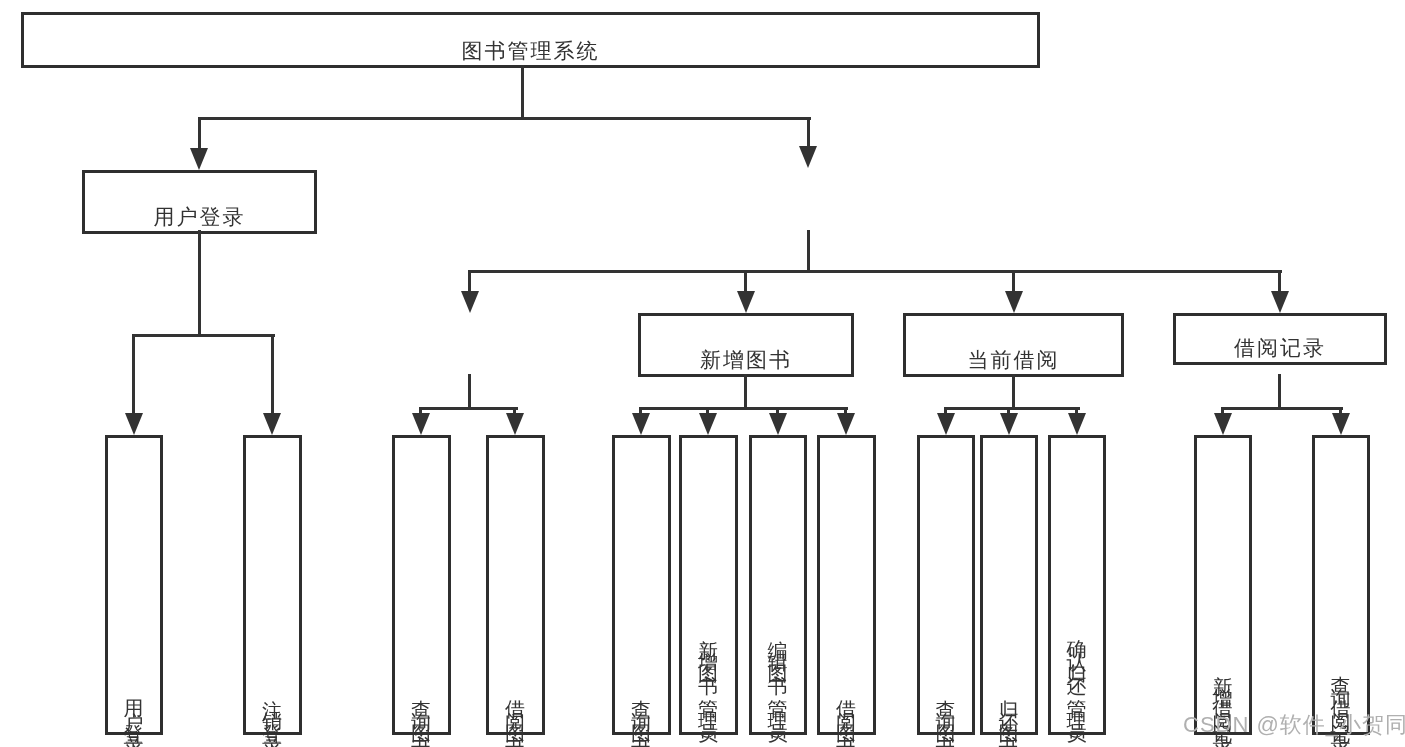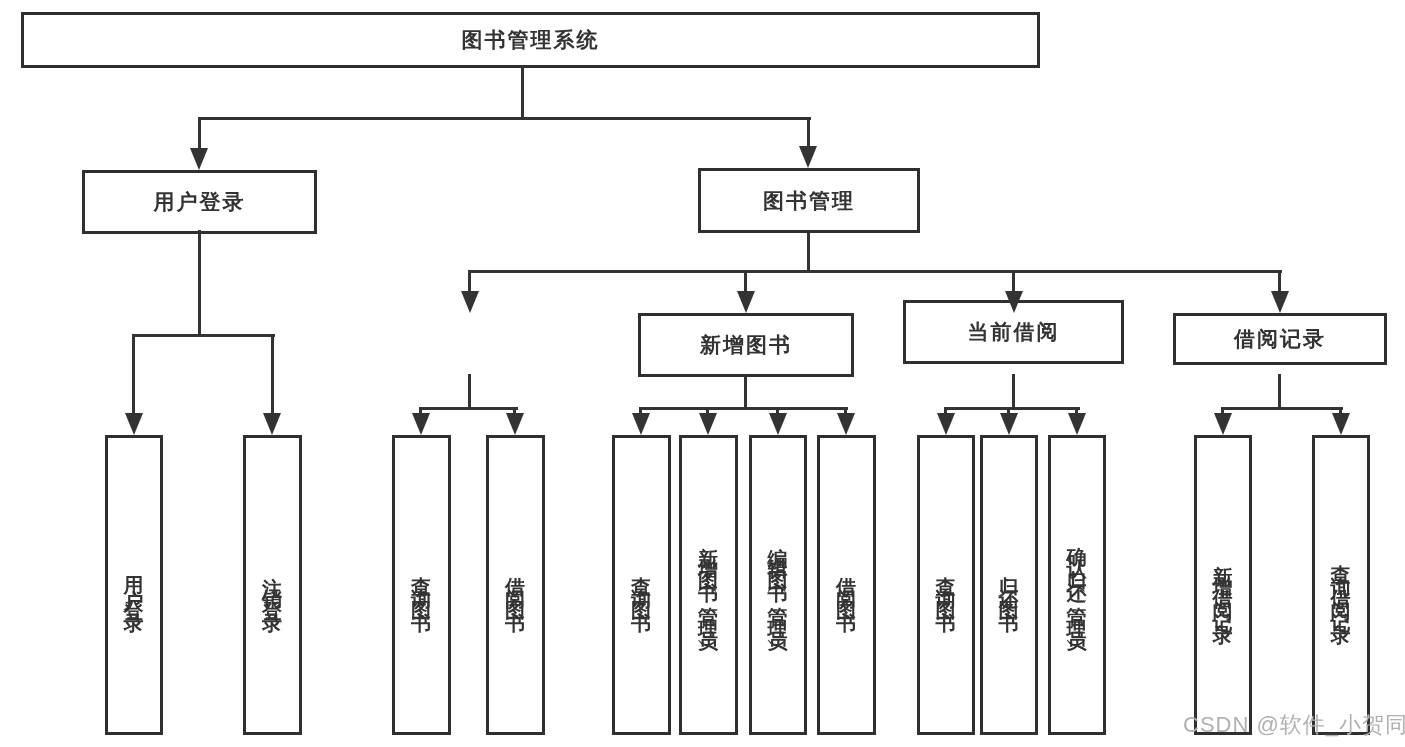--- a/index.html
+++ b/index.html
@@ -10,21 +10,21 @@
     --wm:#b0b0b0;
   }
   html,body{margin:0;padding:0;background:var(--bg);}
   .stage{
     position:relative;width:1405px;height:747px;background:var(--bg);
     font-family:"Liberation Sans","DejaVu Sans",sans-serif;overflow:hidden;
   }
   .box{
     position:absolute;box-sizing:border-box;background:var(--bg);
     border:3px solid var(--border);color:var(--text);
-    display:flex;align-items:center;justify-content:center;font-weight:bold;
+    display:flex;align-items:flex-end;justify-content:center;
   }
   .hbox{font-size:21px;letter-spacing:2px;white-space:nowrap;}
   .vbox .vtext{
     writing-mode:vertical-rl;text-orientation:mixed;
     font-size:20px;letter-spacing:12px;line-height:1;
     max-height:288px;
   }
   .line{position:absolute;background:var(--line);}
   .arrow{
     position:absolute;width:0;height:0;
@@ -41,28 +41,25 @@
 
 <div class="stage">
 
   <div class="box hbox" style="left:21px;top:12px;width:1019px;height:56px">
     <span>图书管理系统</span>
   </div>
 
   <div class="box hbox" style="left:82px;top:170px;width:235px;height:64px">
     <span>用户登录</span>
   </div>
-  <div class="box hbox" style="left:698px;top:168px;width:222px;height:65px">
-    <span>图书管理</span>
-  </div>
 
   <div class="box hbox" style="left:638px;top:313px;width:216px;height:64px">
     <span>新增图书</span>
   </div>
-  <div class="box hbox" style="left:903px;top:300px;width:221px;height:64px">
+  <div class="box hbox" style="left:903px;top:313px;width:221px;height:64px">
     <span>当前借阅</span>
   </div>
   <div class="box hbox" style="left:1173px;top:313px;width:214px;height:52px">
     <span>借阅记录</span>
   </div>
 
   <div class="box vbox" style="left:105px;top:435px;width:58px;height:300px">
     <span class="vtext">用户登录</span>
   </div>
   <div class="box vbox" style="left:243px;top:435px;width:59px;height:300px">

